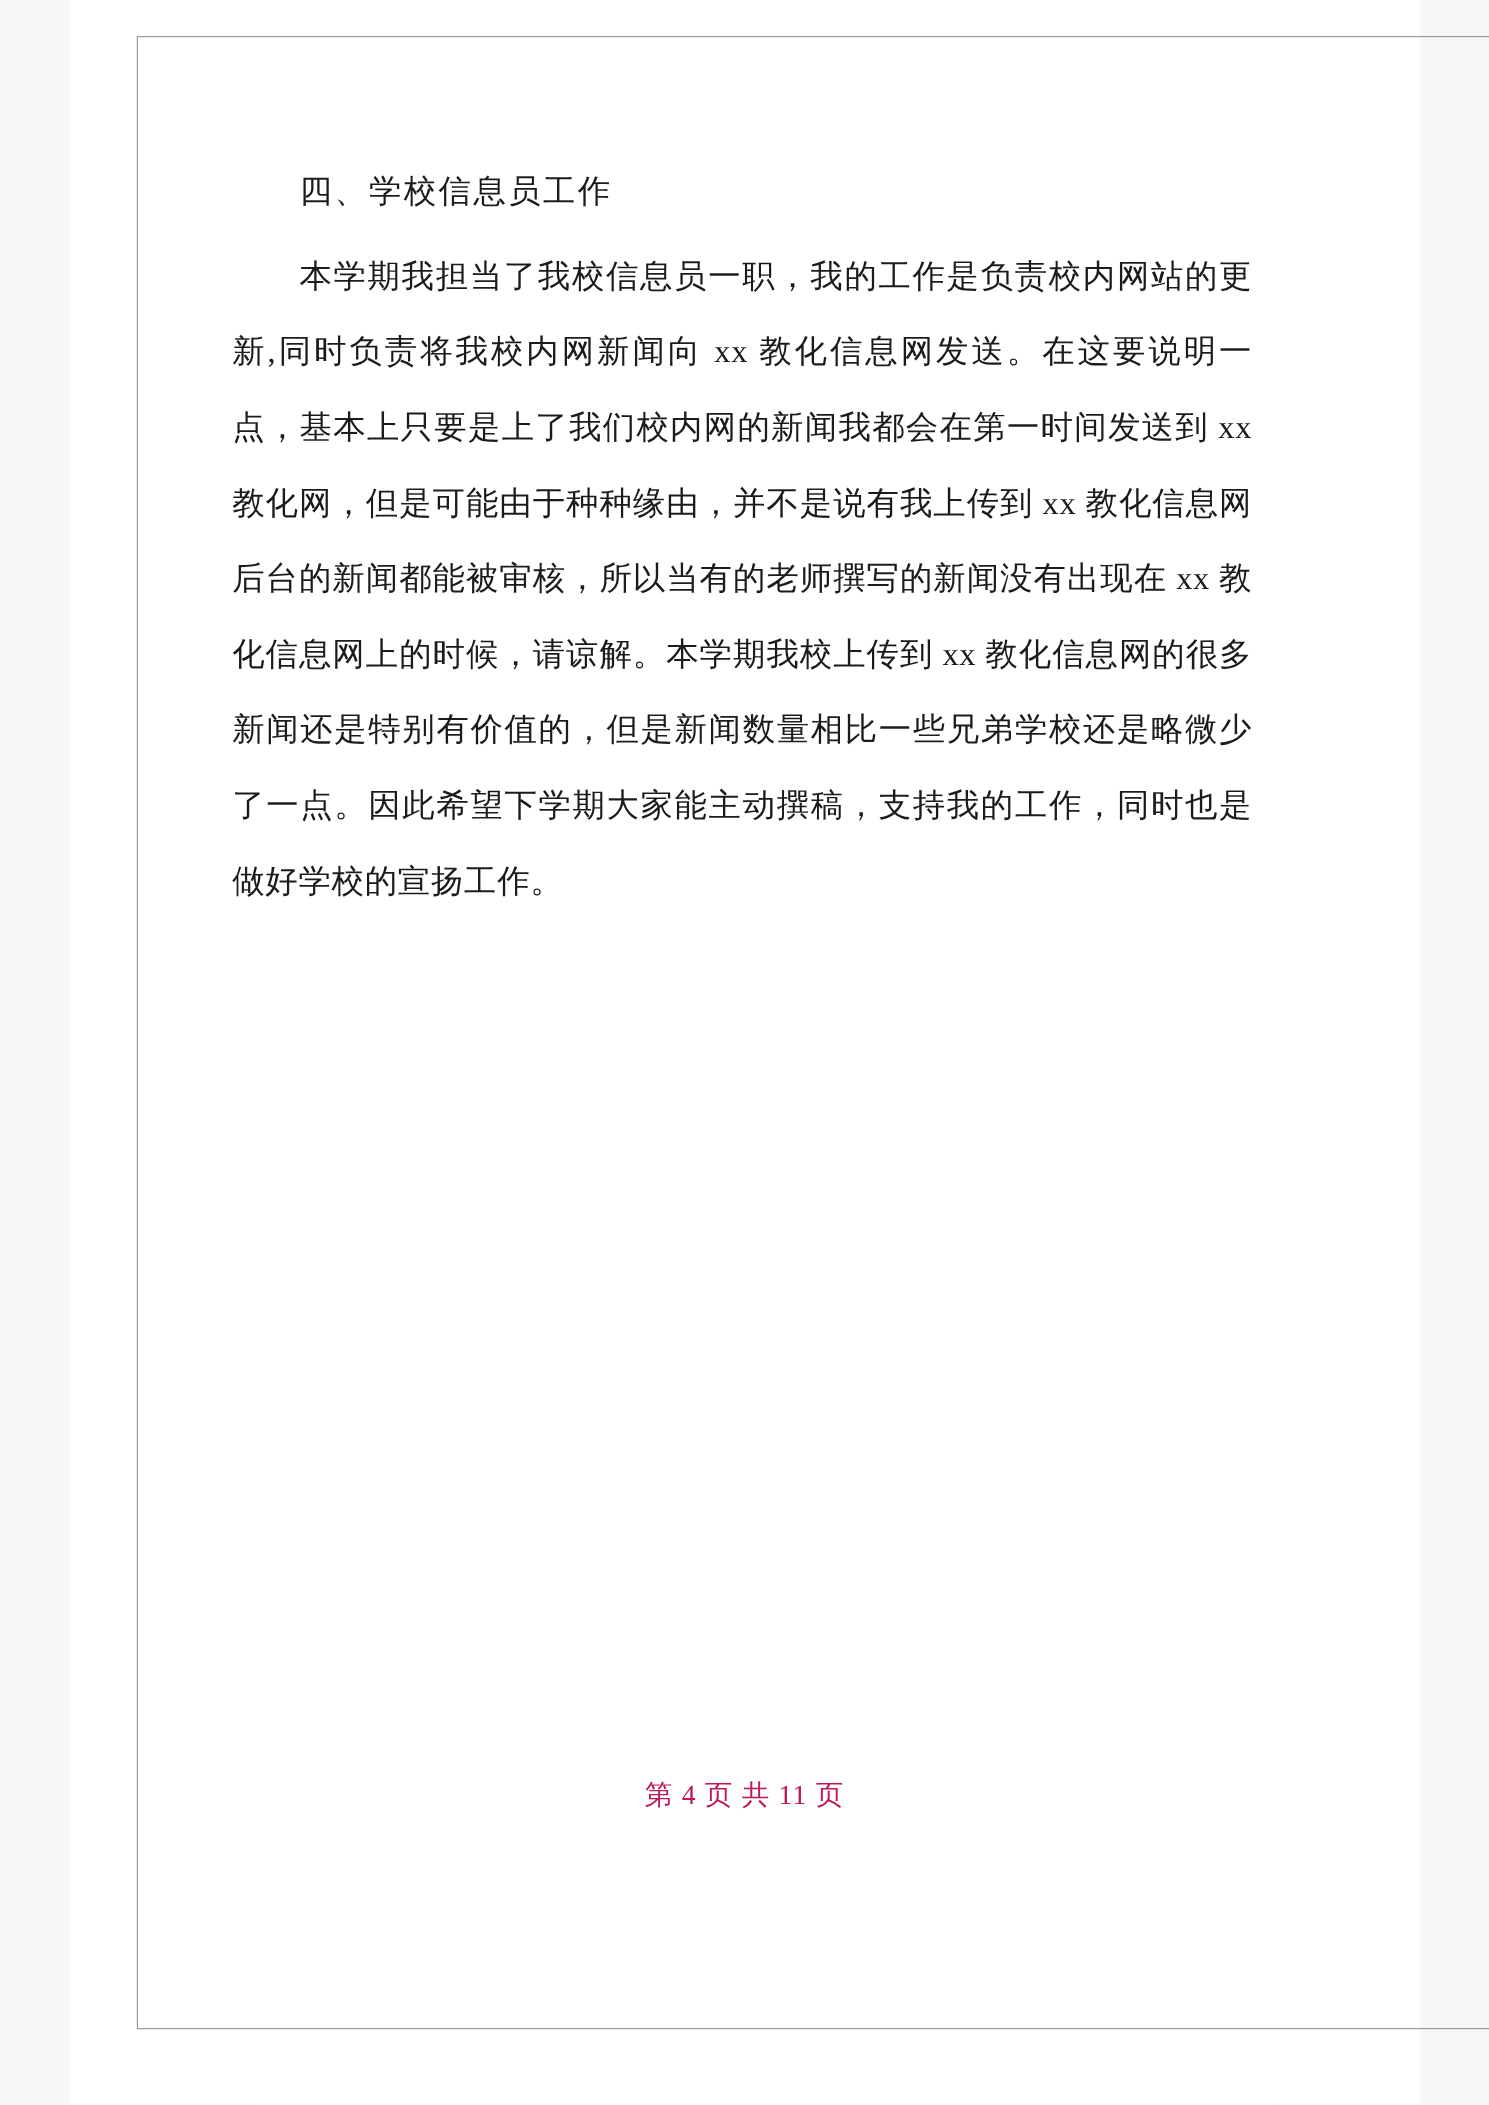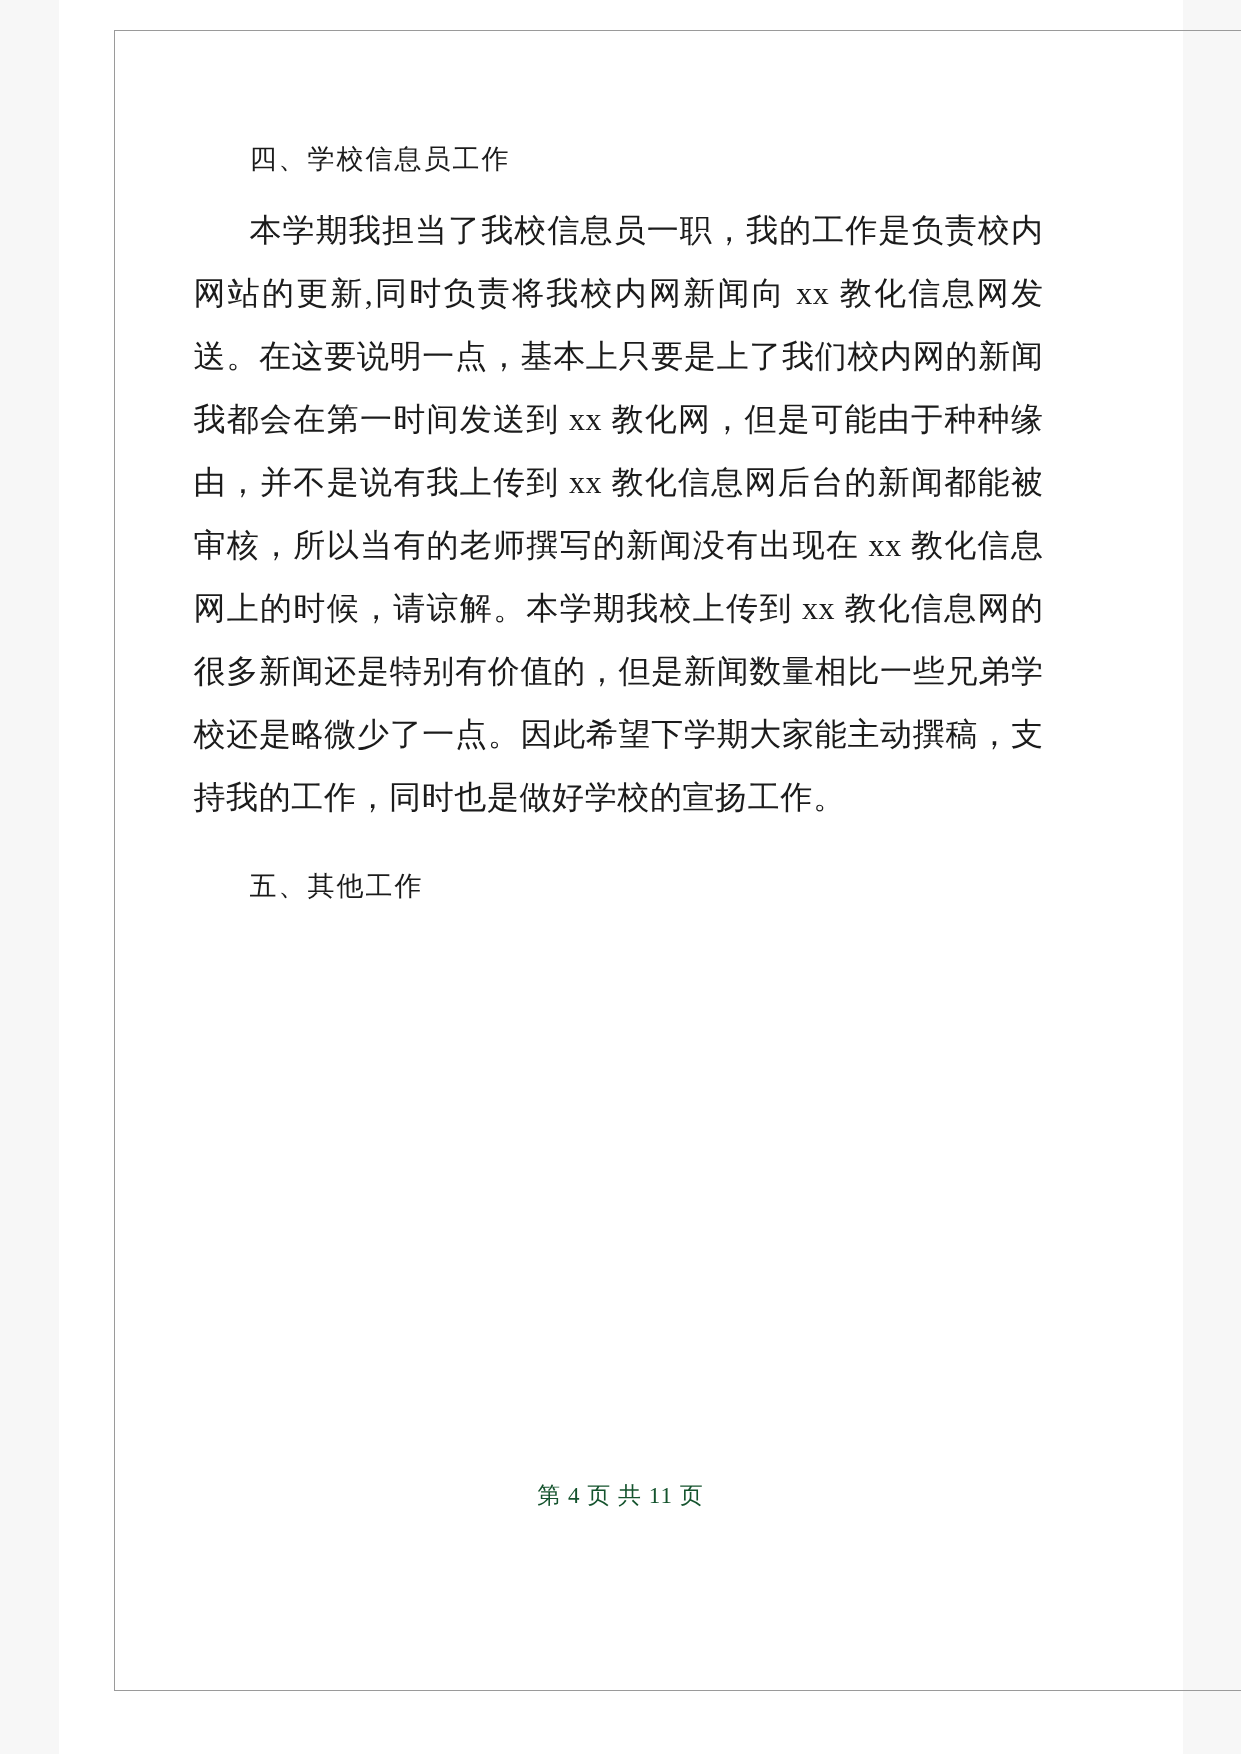--- a/index.html
+++ b/index.html
@@ -28,21 +28,21 @@
     box-sizing: border-box;
     pointer-events: none;
   }
   .content {
     position: absolute;
     left: 135px;
     top: 128px;
     width: 850px;
   }
   .para {
-    font-size: 32px;
+    font-size: 27px;
     line-height: 63px;
     color: #1b1b1b;
     text-align: justify;
     text-justify: inter-ideograph;
     letter-spacing: 0.6px;
     margin: 0 0 6px 0;
     white-space: pre-wrap;
   }
   .para.indent {
     text-indent: 56px;
@@ -58,40 +58,39 @@
   .spacer {
     height: 20px;
   }
   .footer {
     position: absolute;
     left: 0;
     right: 0;
     top: 1480px;
     text-align: center;
     font-size: 23px;
-    color: #14532d;
+    color: #be185d;
     letter-spacing: 1px;
     font-family: "Liberation Serif", "DejaVu Serif", serif;
   }
 </style>
 </head>
 <body>
 
 <div class="page">
 
   <div class="page-border"></div>
 
   <div class="content">
 
     <p class="heading">四、学校信息员工作</p>
 
     <p class="para indent">本学期我担当了我校信息员一职，我的工作是负责校内网站的更新,同时负责将我校内网新闻向 xx 教化信息网发送。在这要说明一点，基本上只要是上了我们校内网的新闻我都会在第一时间发送到 xx 教化网，但是可能由于种种缘由，并不是说有我上传到 xx 教化信息网后台的新闻都能被审核，所以当有的老师撰写的新闻没有出现在 xx 教化信息网上的时候，请谅解。本学期我校上传到 xx 教化信息网的很多新闻还是特别有价值的，但是新闻数量相比一些兄弟学校还是略微少了一点。因此希望下学期大家能主动撰稿，支持我的工作，同时也是做好学校的宣扬工作。</p>
 
     <div class="spacer"></div>
 
-    <p class="heading">五、其他工作</p>
 
 
   </div>
 
   <div class="footer">第 4 页  共 11 页</div>
 
 </div>
 
 </body></html>

